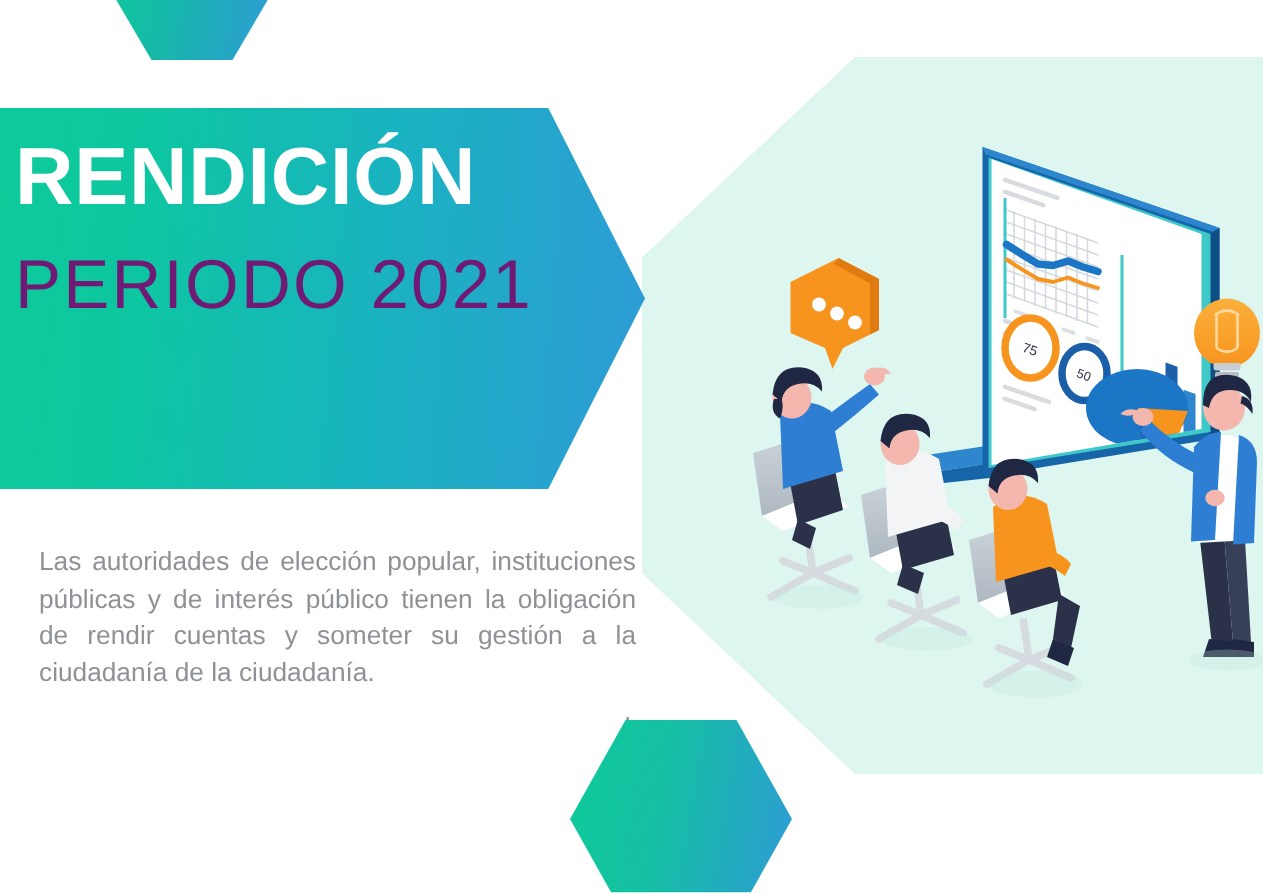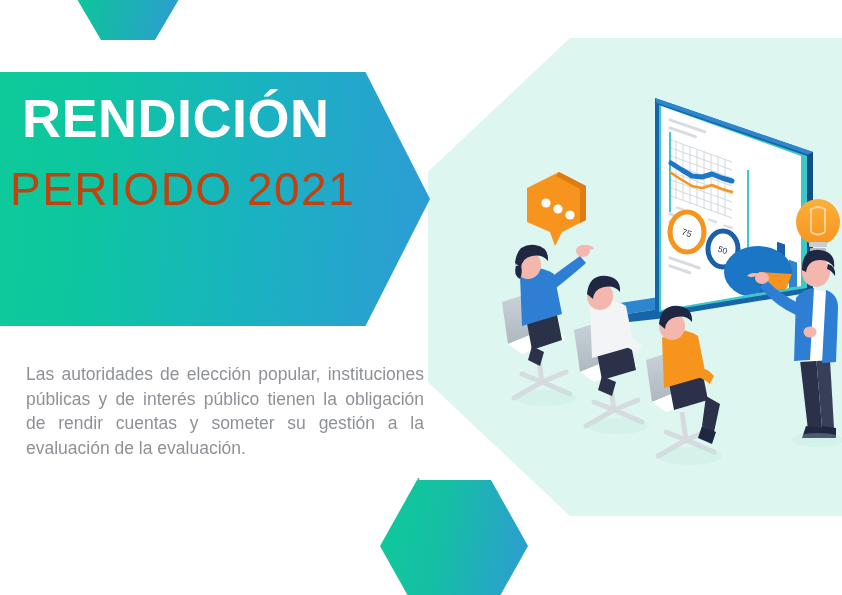--- a/index.html
+++ b/index.html
@@ -72,24 +72,23 @@
     z-index: 4;
   }
   .title-line {
     color: #ffffff;
     font-family: "Liberation Sans", sans-serif;
     font-weight: bold;
     font-size: 54px;
     line-height: 1.37;
     letter-spacing: 0.5px;
     white-space: nowrap;
-    margin-left: 12px;
   }
   #title-sub {
-    color: #c2410c;
+    color: #701a75;
     font-family: "Liberation Sans", sans-serif;
     font-weight: normal;
     font-size: 46px;
     line-height: 1.45;
     letter-spacing: 1.5px;
     white-space: nowrap;
   }
 
   
   #body-paragraph {
@@ -132,21 +131,21 @@
 
   <div class="hex" id="hex-top"></div>
   <div class="hex" id="hex-bottom"></div>
 
   <div id="banner"></div>
   <div id="banner-text">
     <div class="title-line">RENDICIÓN</div>
     <div id="title-sub">PERIODO 2021</div>
   </div>
 
-  <div id="body-paragraph">Las autoridades de elección popular, instituciones públicas y de interés público tienen la obligación de rendir cuentas y someter su gestión a la evaluación de la evaluación.</div>
+  <div id="body-paragraph">Las autoridades de elección popular, instituciones públicas y de interés público tienen la obligación de rendir cuentas y someter su gestión a la ciudadanía de la ciudadanía.</div>
   <div id="stray-dot">.</div>
 
   <div id="illustration">
     <svg width="372" height="440" viewBox="0 0 372 440" xmlns="http://www.w3.org/2000/svg">
       <defs>
         <linearGradient id="chairGrad" x1="0" y1="0" x2="0" y2="1">
           <stop offset="0%" stop-color="#CDD5DB"></stop>
           <stop offset="100%" stop-color="#AEB8C0"></stop>
         </linearGradient>
         <linearGradient id="bulbGrad" x1="0" y1="0" x2="0" y2="1">

